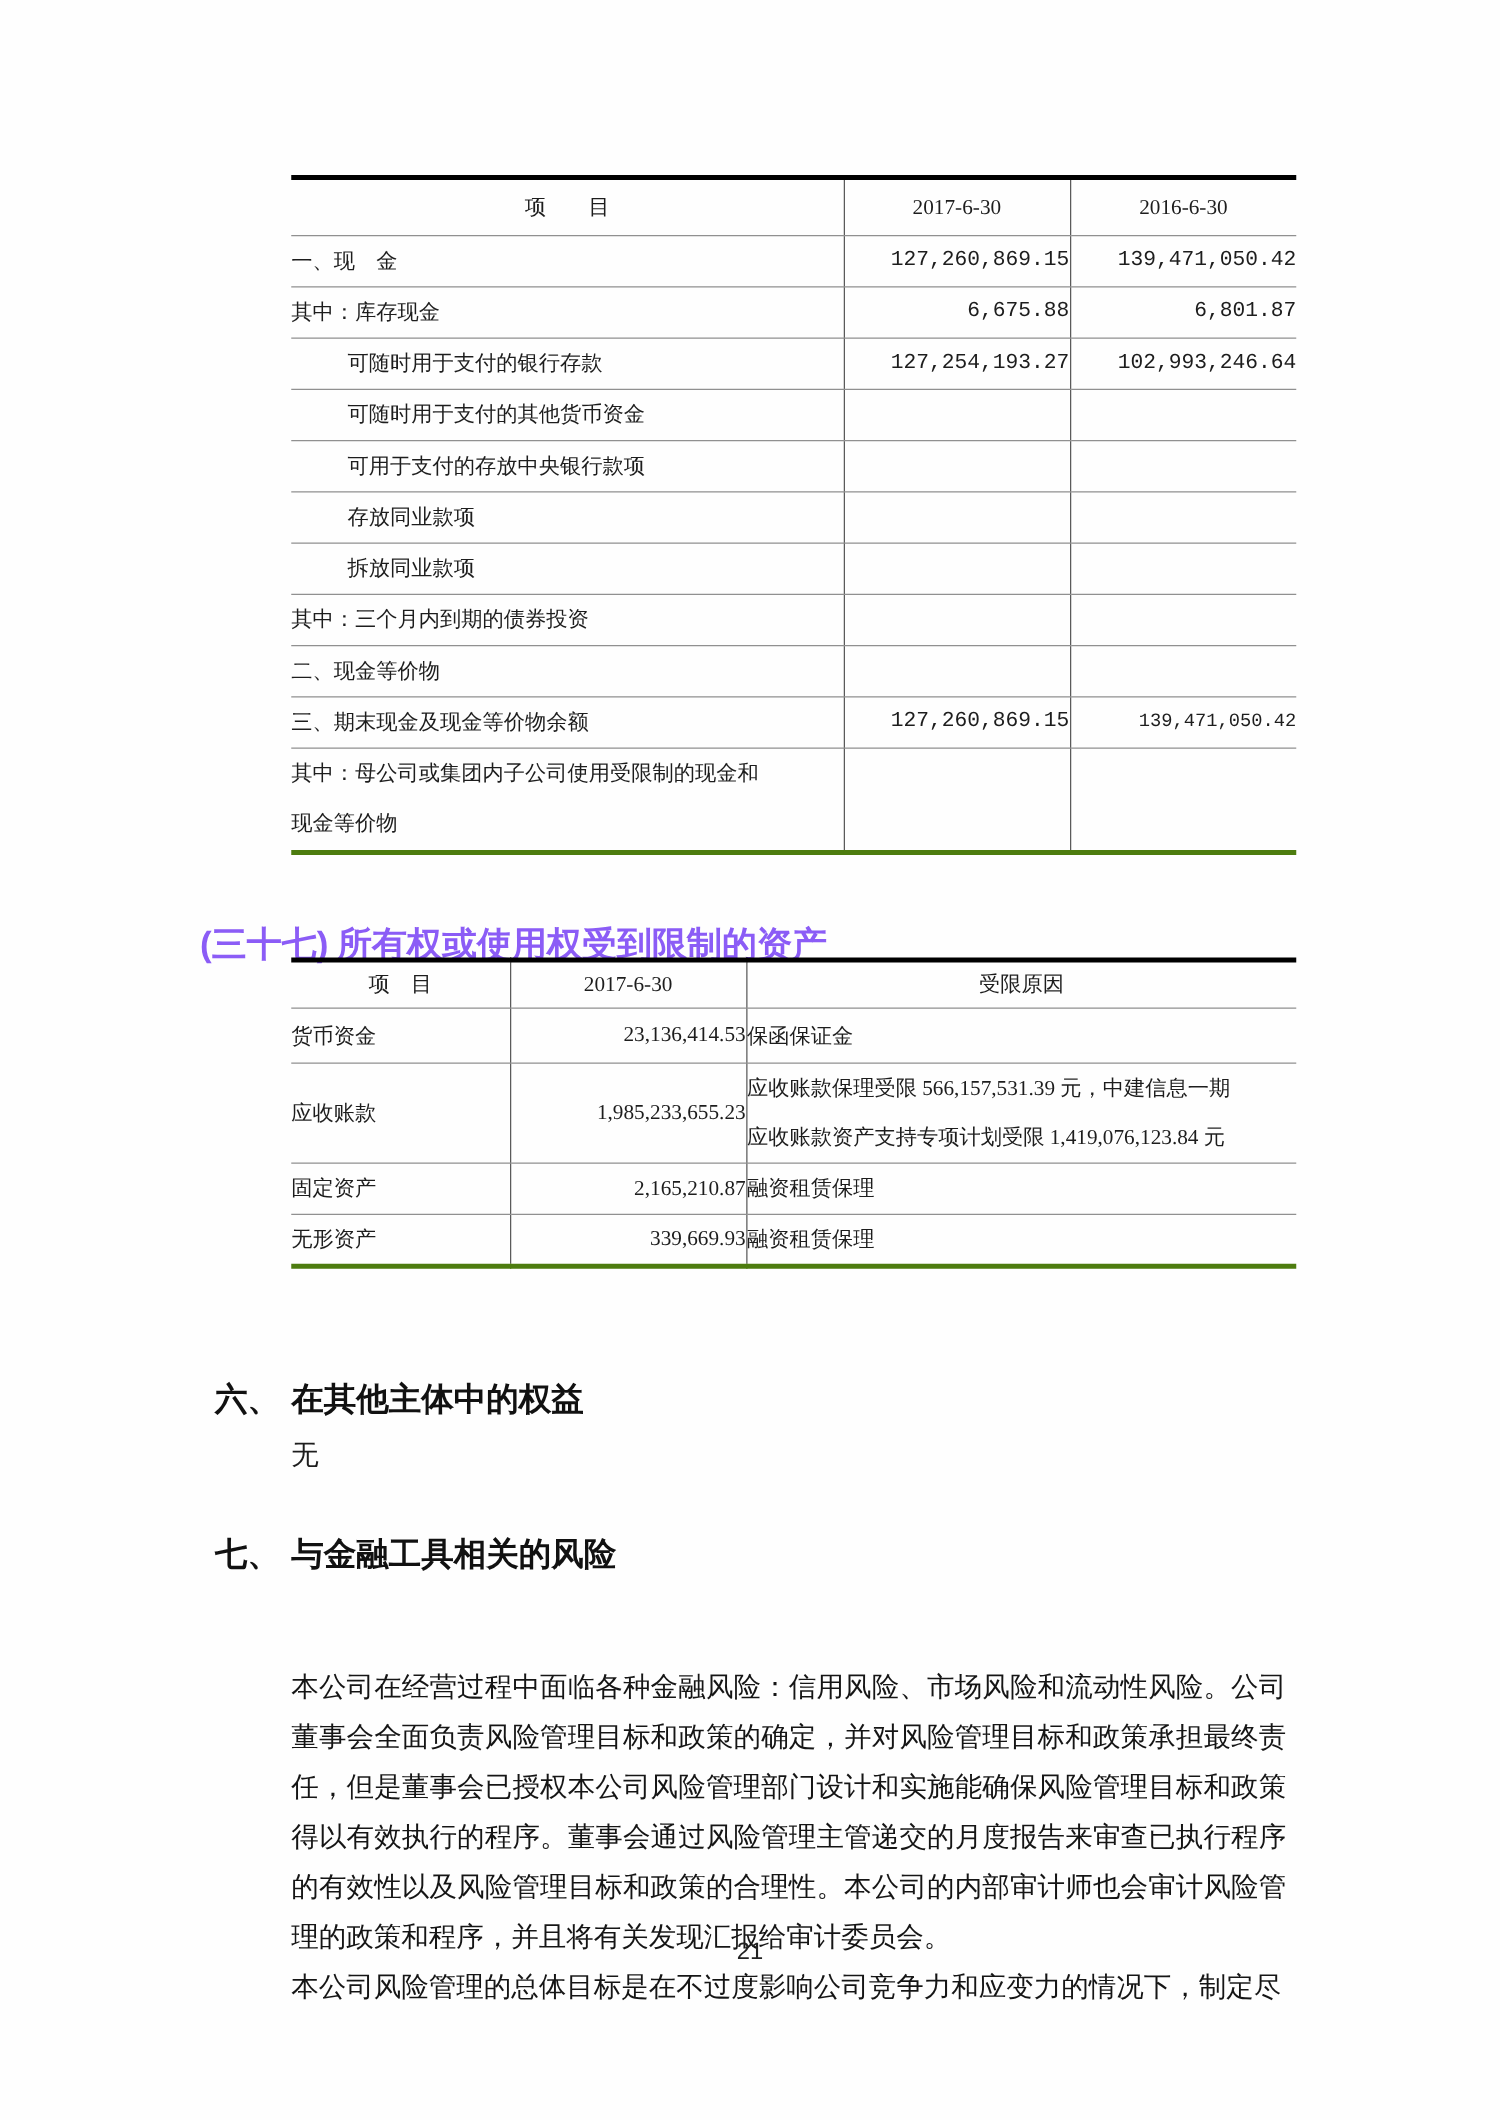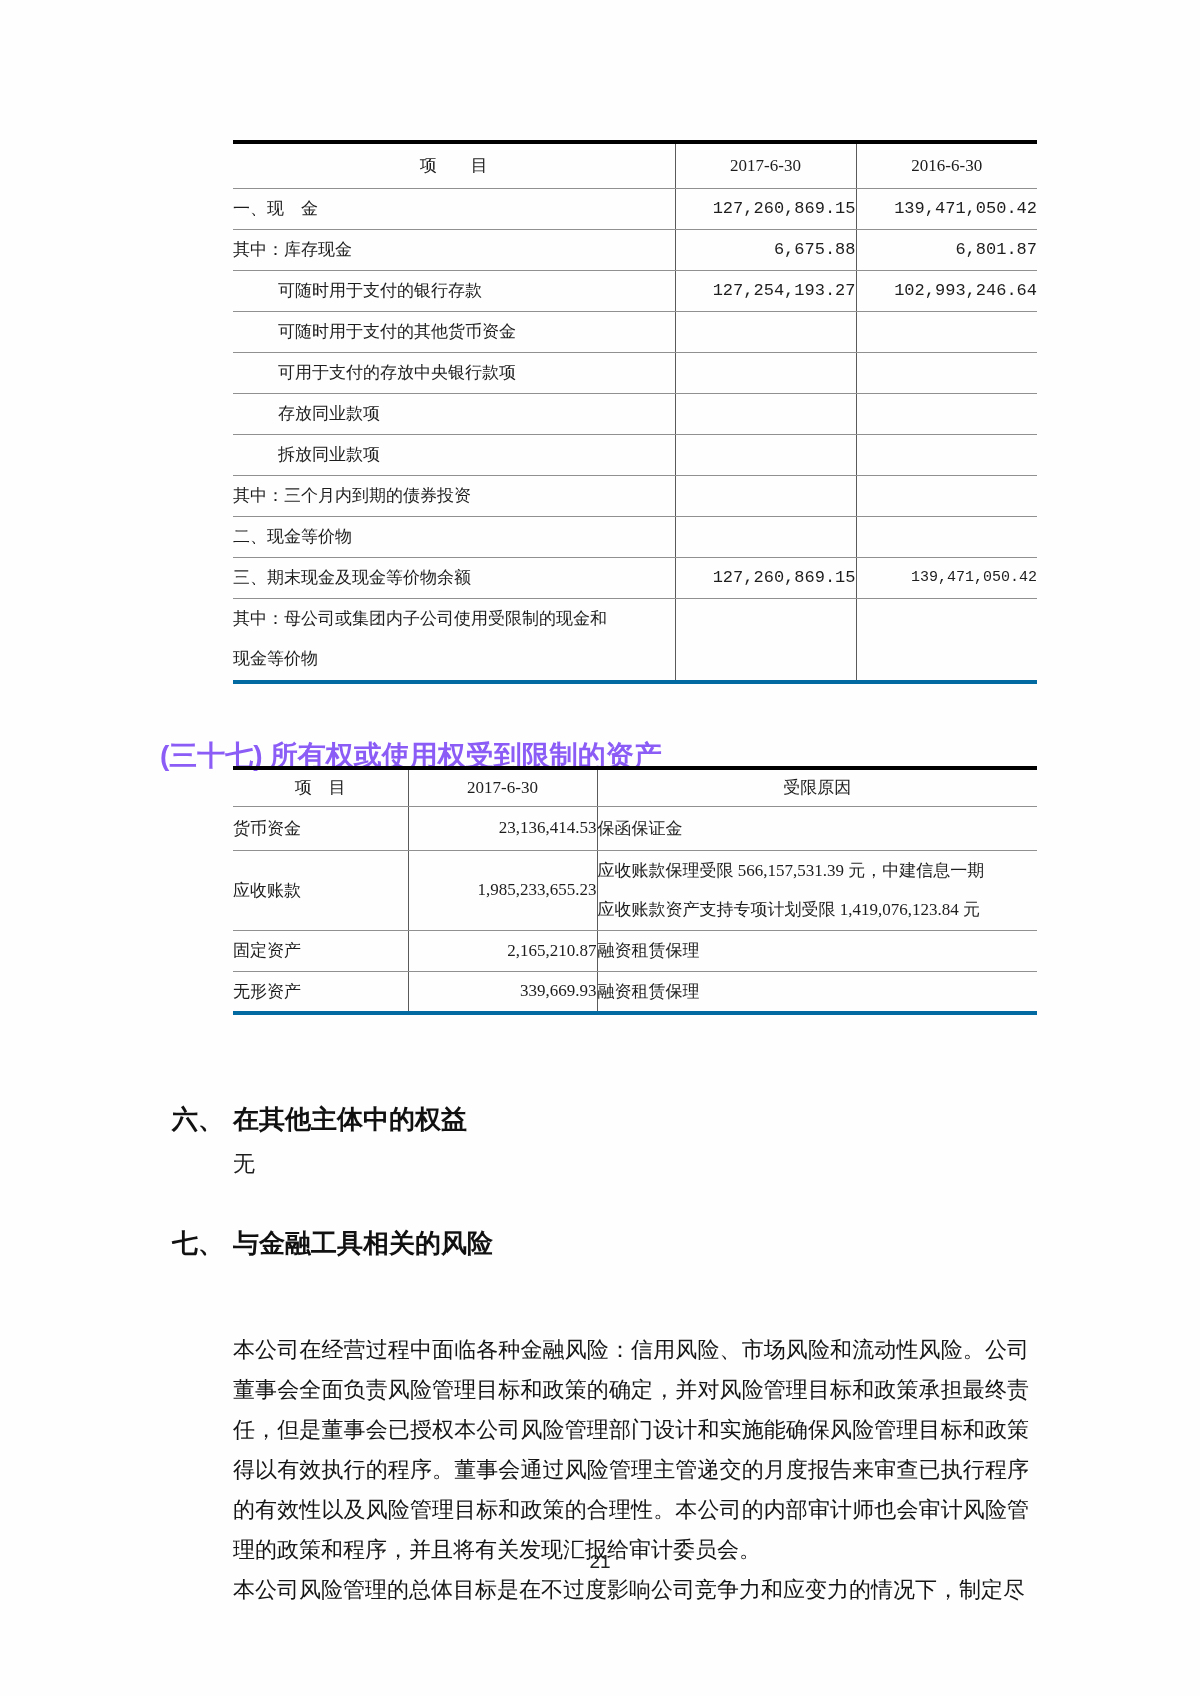--- a/index.html
+++ b/index.html
@@ -12,21 +12,21 @@
     color:#1d1d1d;
     font-family:"Liberation Serif","DejaVu Serif",serif;
     overflow:hidden;
   }
 
   
   table.fin {
     border-collapse:collapse;
     table-layout:fixed;
     border-top:4px solid #000;
-    border-bottom:4px solid #0369a1;
+    border-bottom:4px solid #4d7c0f;
     font-size:17px;
   }
   table.fin td {
     vertical-align:middle;
     border-bottom:1px solid #909090;
     padding:0;
   }
   table.fin tr:last-child td { border-bottom:none; }
   table.fin td.vline { border-right:1px solid #5a5a5a; }
   td.c-head   { text-align:center; }

